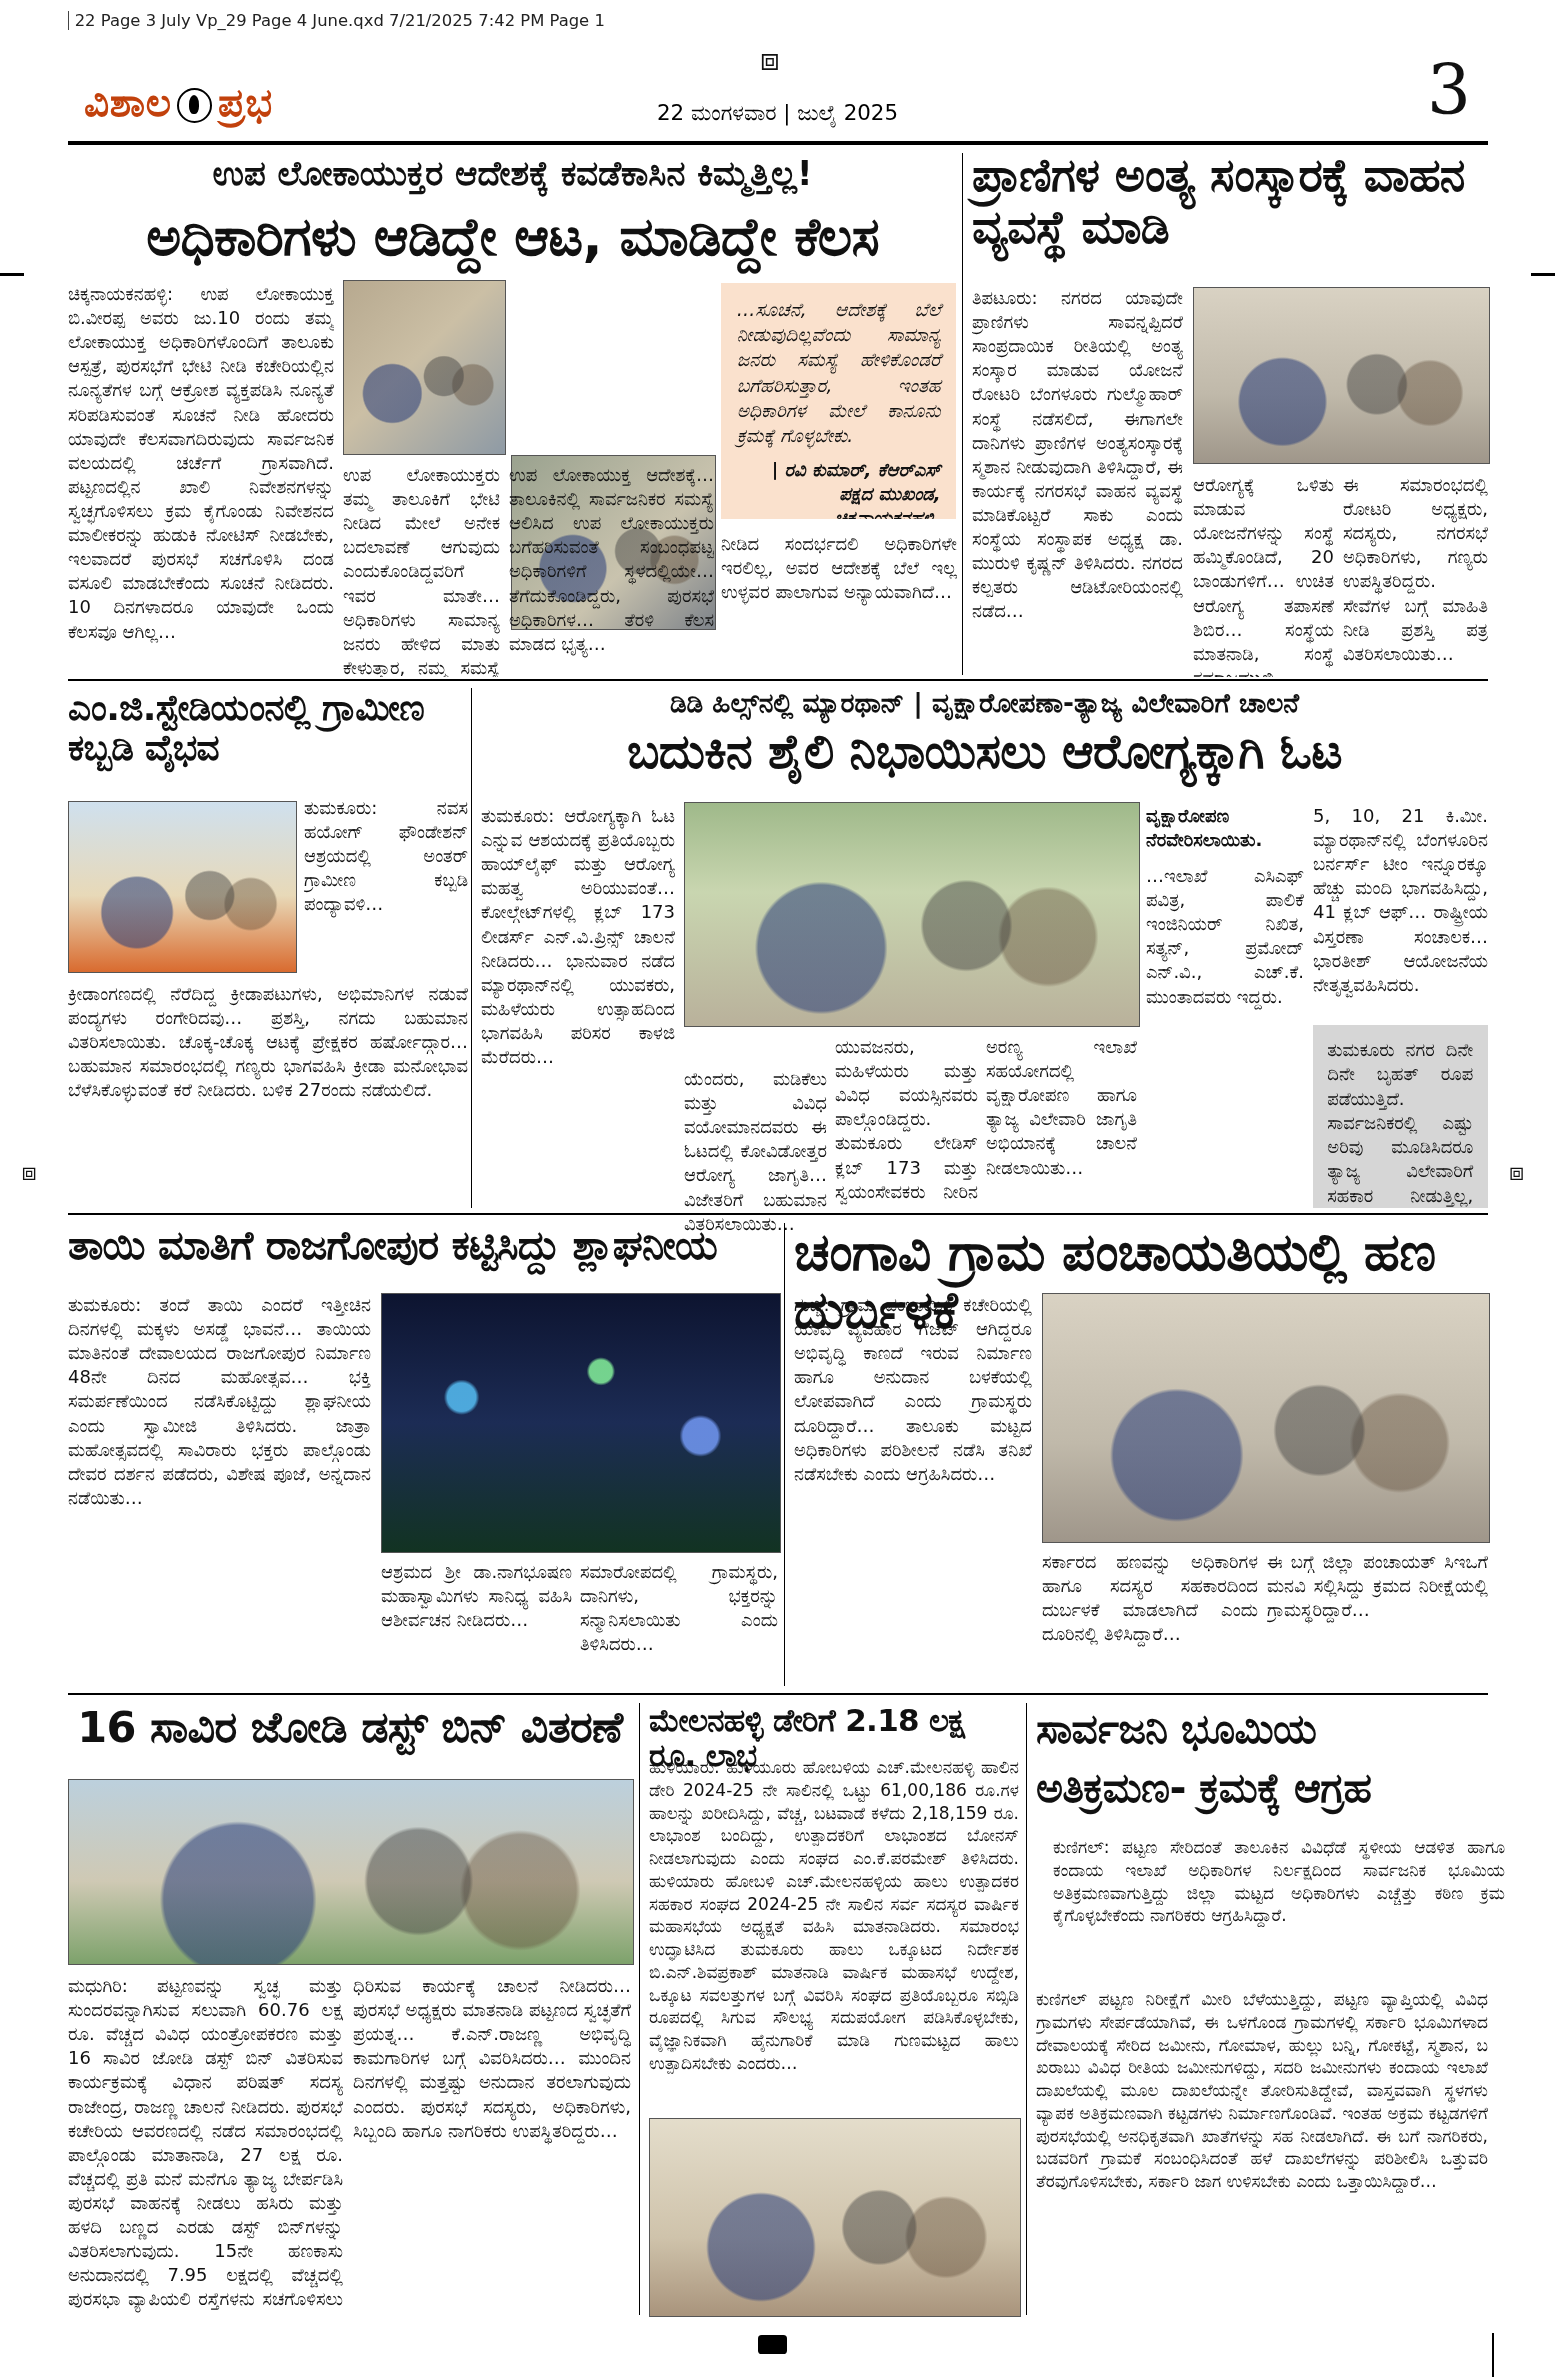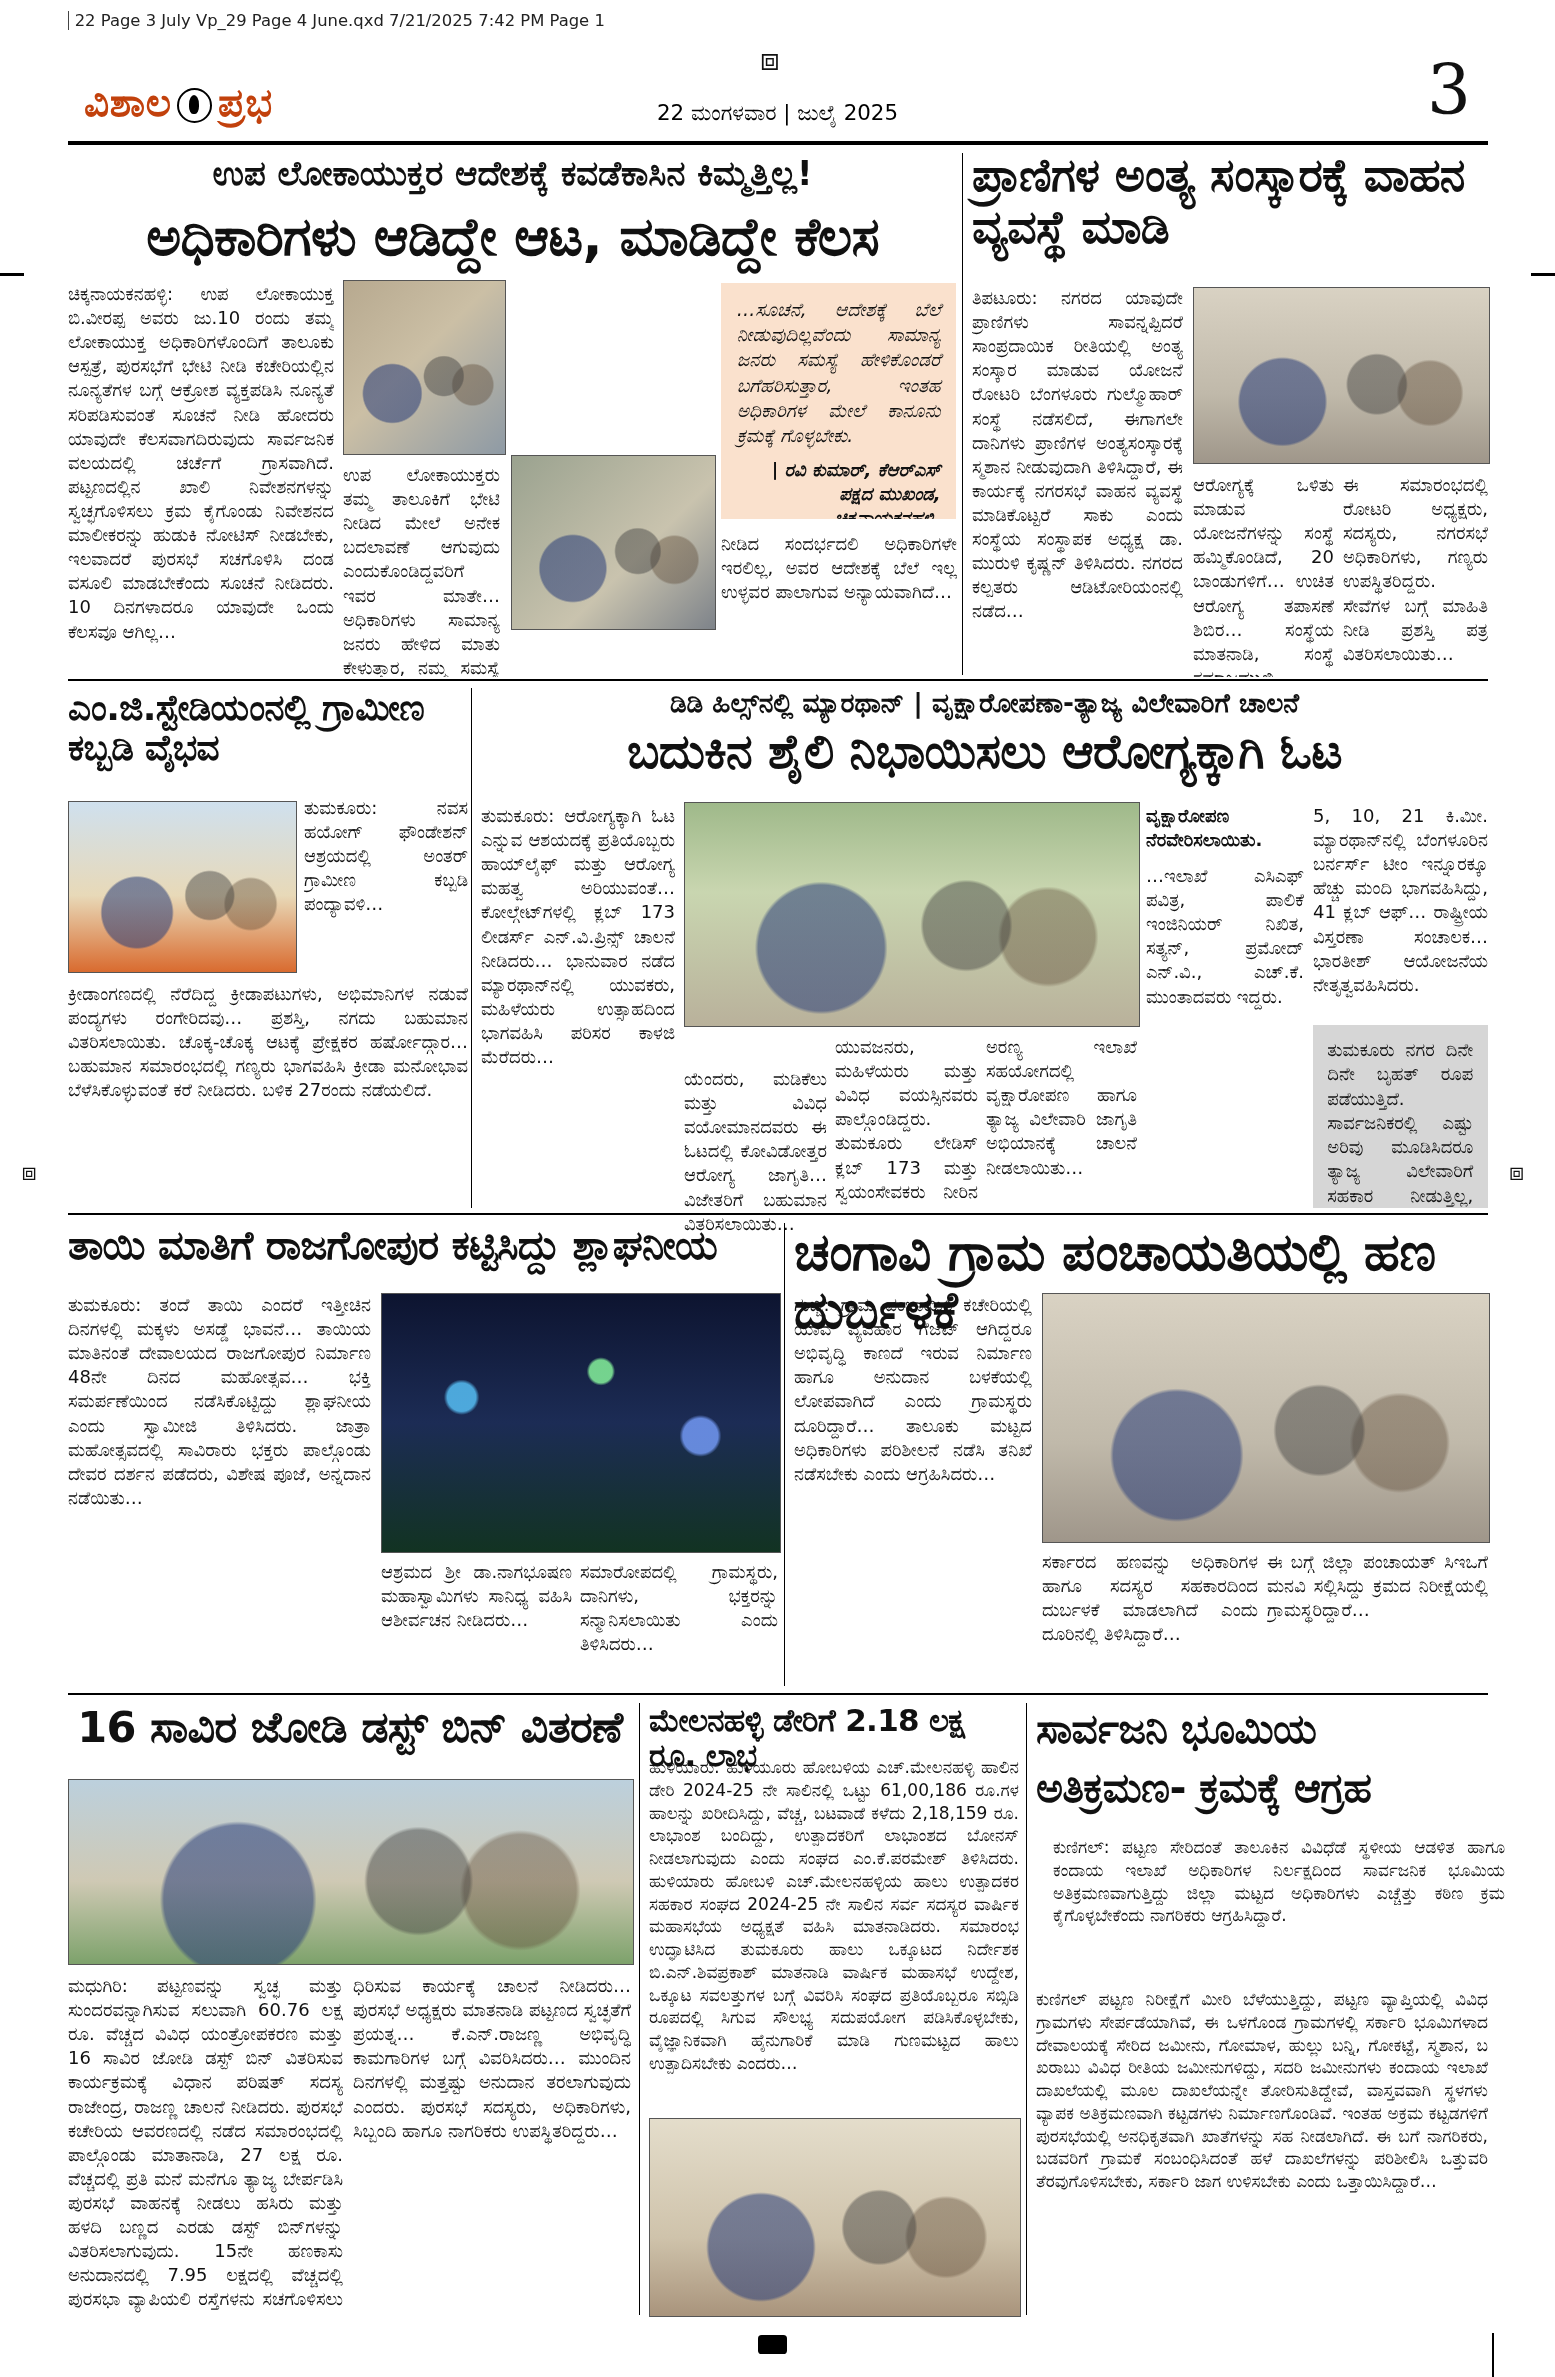--- a/index.html
+++ b/index.html
@@ -60,20 +60,21 @@
   <div class="abs pageno" style="left:1427px;top:50px;">3</div>
   <div class="abs rule-h" style="left:68px;top:141px;width:1420px;height:4.3px;"></div>
 
   <div class="abs" style="left:68px;top:150px;width:889px;height:528px;">
     <div class="abs kicker" style="left:0;top:4.3px;width:889px;font-size:34px;">ಉಪ ಲೋಕಾಯುಕ್ತರ ಆದೇಶಕ್ಕೆ ಕವಡೆಕಾಸಿನ ಕಿಮ್ಮತ್ತಿಲ್ಲ!</div>
     <div class="abs headline" style="left:0;top:57px;width:889px;font-size:53px;">ಅಧಿಕಾರಿಗಳು ಆಡಿದ್ದೇ ಆಟ, ಮಾಡಿದ್ದೇ ಕೆಲಸ</div>
     <div class="abs body" style="left:0;top:132px;width:266px;height:394px;">ಚಿಕ್ಕನಾಯಕನಹಳ್ಳಿ: ಉಪ ಲೋಕಾಯುಕ್ತ ಬಿ.ವೀರಪ್ಪ ಅವರು ಜು.10 ರಂದು ತಮ್ಮ ಲೋಕಾಯುಕ್ತ ಅಧಿಕಾರಿಗಳೊಂದಿಗೆ ತಾಲೂಕು ಆಸ್ಪತ್ರೆ, ಪುರಸಭೆಗೆ ಭೇಟಿ ನೀಡಿ ಕಚೇರಿಯಲ್ಲಿನ ನೂನ್ಯತೆಗಳ ಬಗ್ಗೆ ಆಕ್ರೋಶ ವ್ಯಕ್ತಪಡಿಸಿ ನೂನ್ಯತೆ ಸರಿಪಡಿಸುವಂತೆ ಸೂಚನೆ ನೀಡಿ ಹೋದರು ಯಾವುದೇ ಕೆಲಸವಾಗದಿರುವುದು ಸಾರ್ವಜನಿಕ ವಲಯದಲ್ಲಿ ಚರ್ಚೆಗೆ ಗ್ರಾಸವಾಗಿದೆ.   ಪಟ್ಟಣದಲ್ಲಿನ ಖಾಲಿ ನಿವೇಶನಗಳನ್ನು ಸ್ವಚ್ಛಗೊಳಿಸಲು ಕ್ರಮ ಕೈಗೊಂಡು ನಿವೇಶನದ ಮಾಲೀಕರನ್ನು ಹುಡುಕಿ ನೋಟಿಸ್ ನೀಡಬೇಕು, ಇಲವಾದರೆ ಪುರಸಭೆ ಸಚಗೊಳಿಸಿ ದಂಡ ವಸೂಲಿ ಮಾಡಬೇಕೆಂದು ಸೂಚನೆ ನೀಡಿದರು. 10 ದಿನಗಳಾದರೂ ಯಾವುದೇ ಒಂದು ಕೆಲಸವೂ ಆಗಿಲ್ಲ…</div>
     <div class="abs photo" style="left:275px;top:130px;width:161px;height:173px;"></div>
     <div class="abs photo" style="left:443px;top:130px;width:203px;height:173px;background:linear-gradient(135deg,#9aa28f,#c9c3ae 60%,#7e838a);"></div>
     <div class="abs body" style="left:275px;top:313px;width:157px;height:214px;">ಉಪ ಲೋಕಾಯುಕ್ತರು ತಮ್ಮ ತಾಲೂಕಿಗೆ ಭೇಟಿ ನೀಡಿದ ಮೇಲೆ ಅನೇಕ ಬದಲಾವಣೆ ಆಗುವುದು ಎಂದುಕೊಂಡಿದ್ದವರಿಗೆ ಇವರ ಮಾತೇ… ಅಧಿಕಾರಿಗಳು ಸಾಮಾನ್ಯ ಜನರು ಹೇಳಿದ ಮಾತು ಕೇಳುತ್ತಾರ, ನಮ್ಮ ಸಮಸ್ಯೆ ಬಗೆಹರಿಸುವರೇ ಎಂಬ ಅನುಮಾನ ವ್ಯಕ್ತಪಡಿಸುತ್ತಿದ್ದಾರೆ.</div>
+    <div class="abs body" style="left:441px;top:313px;width:205px;height:214px;">ಉಪ ಲೋಕಾಯುಕ್ತ ಆದೇಶಕ್ಕೆ… ತಾಲೂಕಿನಲ್ಲಿ ಸಾರ್ವಜನಿಕರ ಸಮಸ್ಯೆ ಆಲಿಸಿದ ಉಪ ಲೋಕಾಯುಕ್ತರು ಬಗೆಹರಿಸುವಂತೆ ಸಂಬಂಧಪಟ್ಟ ಅಧಿಕಾರಿಗಳಿಗೆ ಸ್ಥಳದಲ್ಲಿಯೇ… ತೆಗೆದುಕೊಂಡಿದ್ದರು, ಪುರಸಭೆ ಅಧಿಕಾರಿಗಳ… ತೆರಳಿ ಕೆಲಸ ಮಾಡದ ಭೃತ್ಯ…</div>
     <div class="abs qbox" style="left:653px;top:133px;width:204px;height:207px;font-style:italic;">
       <span>…ಸೂಚನೆ, ಆದೇಶಕ್ಕೆ ಬೆಲೆ ನೀಡುವುದಿಲ್ಲವೆಂದು ಸಾಮಾನ್ಯ ಜನರು ಸಮಸ್ಯೆ ಹೇಳಿಕೊಂಡರೆ ಬಗೆಹರಿಸುತ್ತಾರ, ಇಂತಹ ಅಧಿಕಾರಿಗಳ ಮೇಲೆ ಕಾನೂನು ಕ್ರಮಕ್ಕೆ ಗೊಳ್ಳಬೇಕು.</span>
       <div class="qby">| ರವಿ ಕುಮಾರ್, ಕೆಆರ್‌ಎಸ್ ಪಕ್ಷದ ಮುಖಂಡ, ಚಿಕ್ಕನಾಯಕನಹಳ್ಳಿ.</div>
     </div>
     <div class="abs body" style="left:653px;top:382px;width:236px;height:143px;">ನೀಡಿದ ಸಂದರ್ಭದಲಿ ಅಧಿಕಾರಿಗಳೇ ಇರಲಿಲ್ಲ, ಅವರ ಆದೇಶಕ್ಕೆ ಬೆಲೆ ಇಲ್ಲ ಉಳ್ಳವರ ಪಾಲಾಗುವ ಅನ್ಯಾಯವಾಗಿದೆ…</div>
   </div>
   <div class="abs rule-v" style="left:962px;top:153px;width:1.4px;height:522px;"></div>
 
   <div class="abs" style="left:972px;top:150px;width:516px;height:528px;">
     <div class="abs headline left" style="left:0;top:0;width:516px;font-size:46px;">ಪ್ರಾಣಿಗಳ ಅಂತ್ಯ ಸಂಸ್ಕಾರಕ್ಕೆ ವಾಹನ ವ್ಯವಸ್ಥೆ ಮಾಡಿ</div>

